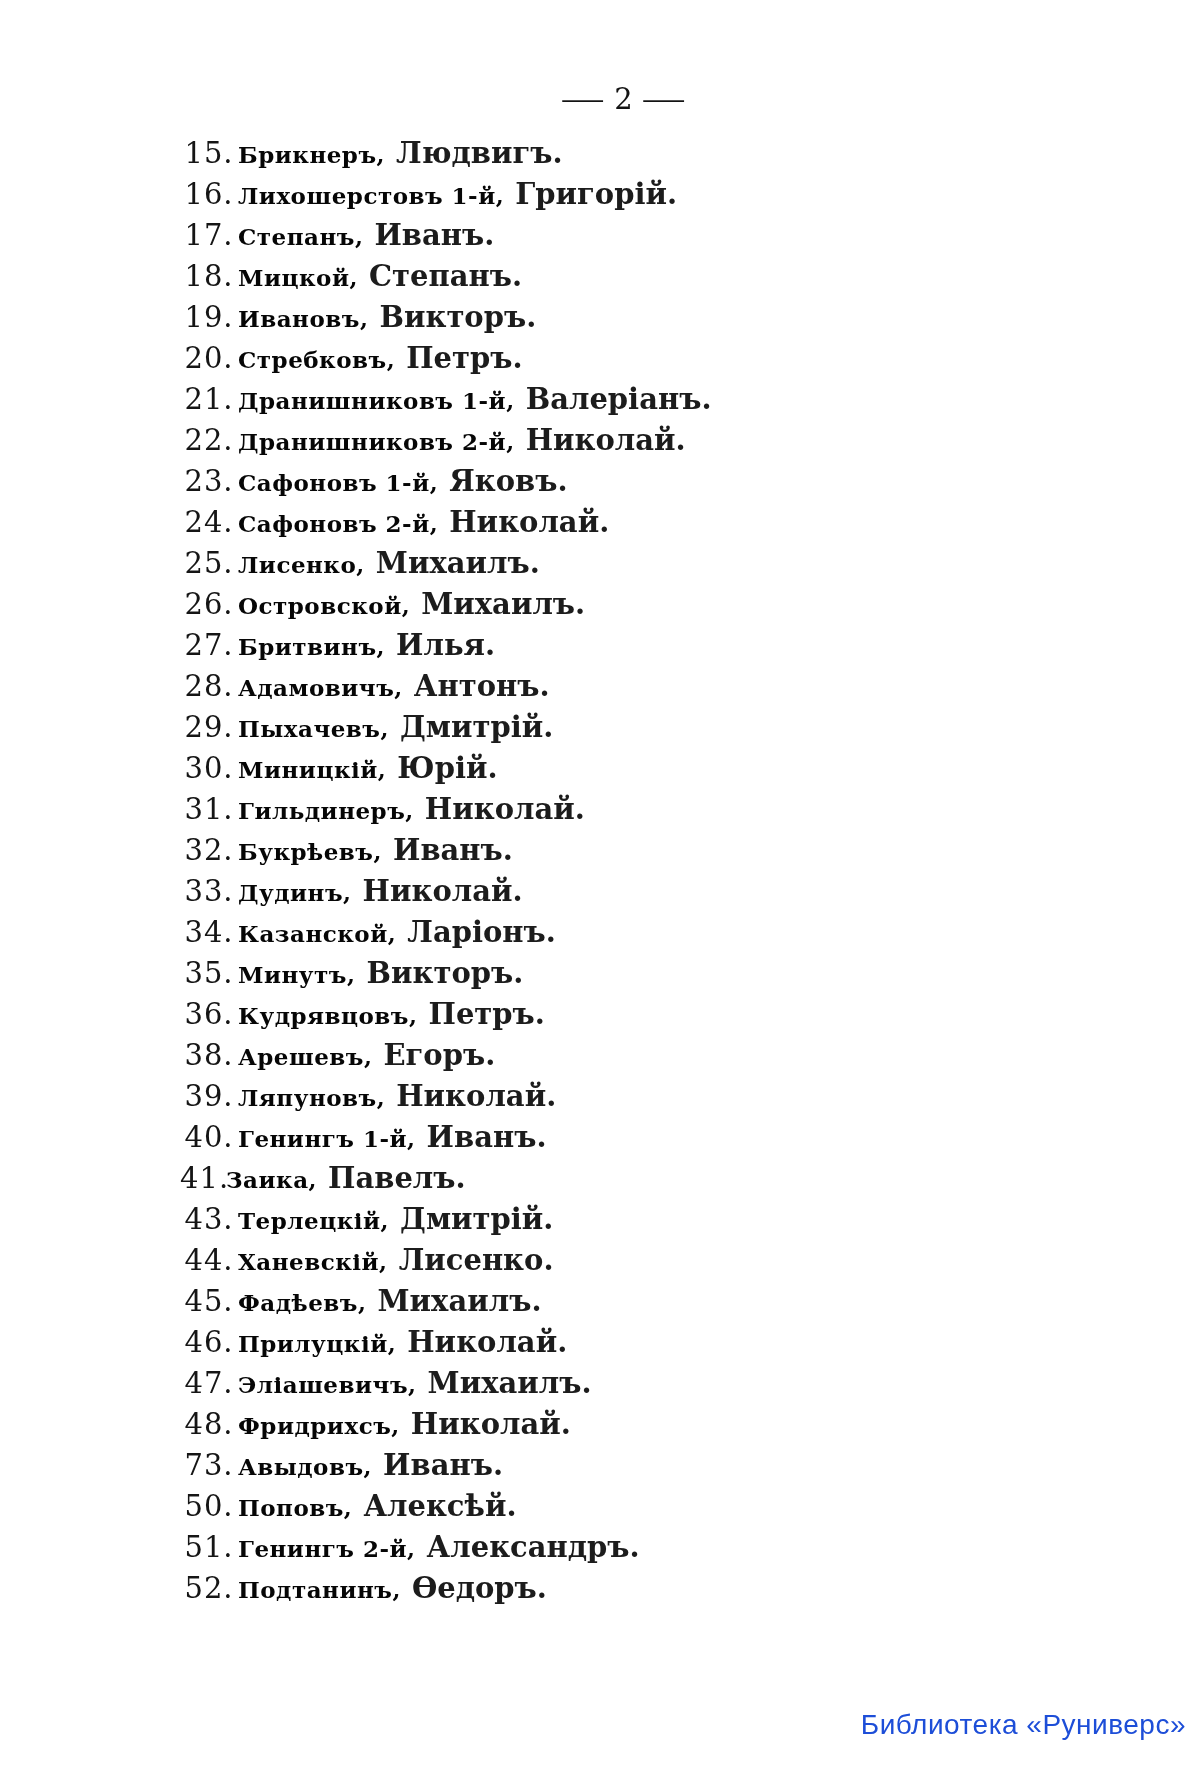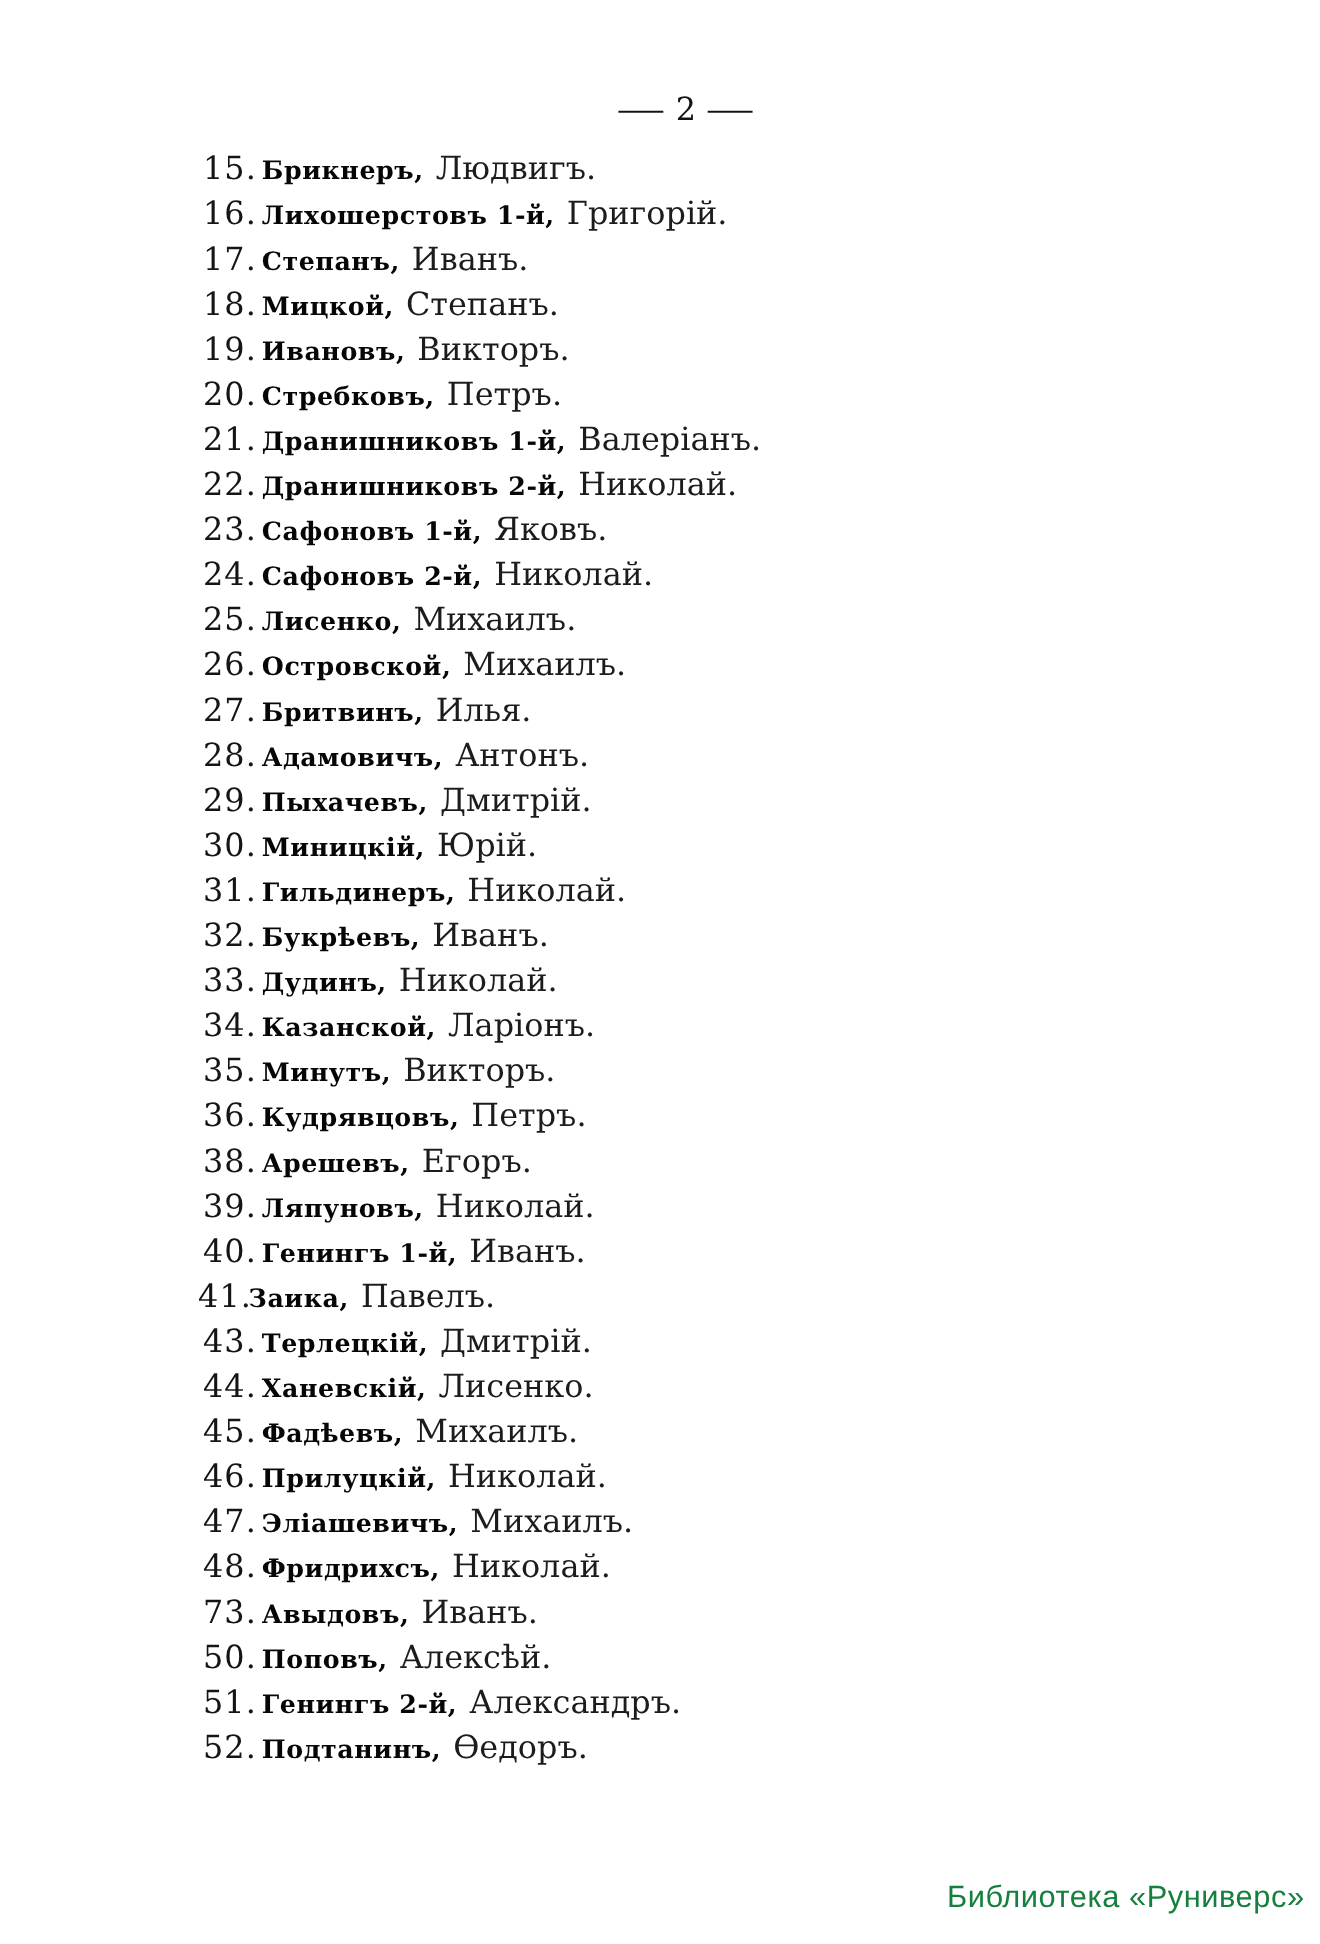--- a/index.html
+++ b/index.html
@@ -61,31 +61,31 @@
     width: 46px;
   }
   .row .surname {
     font-weight: 700;
     font-size: 23px;
     color: #060606;
     letter-spacing: 0.5px;
   }
   .row .given {
     margin-left: 11px;
-    font-weight: 400;
+    font-weight: 700;
     font-size: 29px;
     color: #1c1c1c;
   }
   .watermark {
     position: absolute;
     top: 1709px;
     right: 14px;
     font-family: "Liberation Sans", "DejaVu Sans", sans-serif;
     font-size: 28px;
-    color: #15803d;
+    color: #1d4ed8;
     letter-spacing: 0.5px;
   }
 </style>
 </head>
 <body>
 
 <div class="page">
 
   <div class="page-header">
     <span class="dash">—</span><span class="page-num">2</span><span class="dash">—</span>

